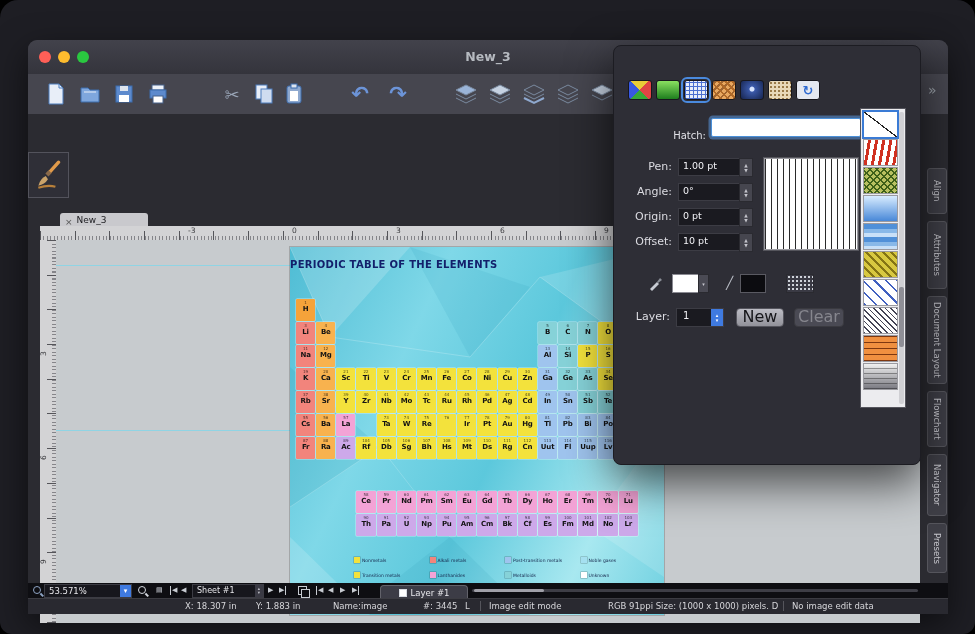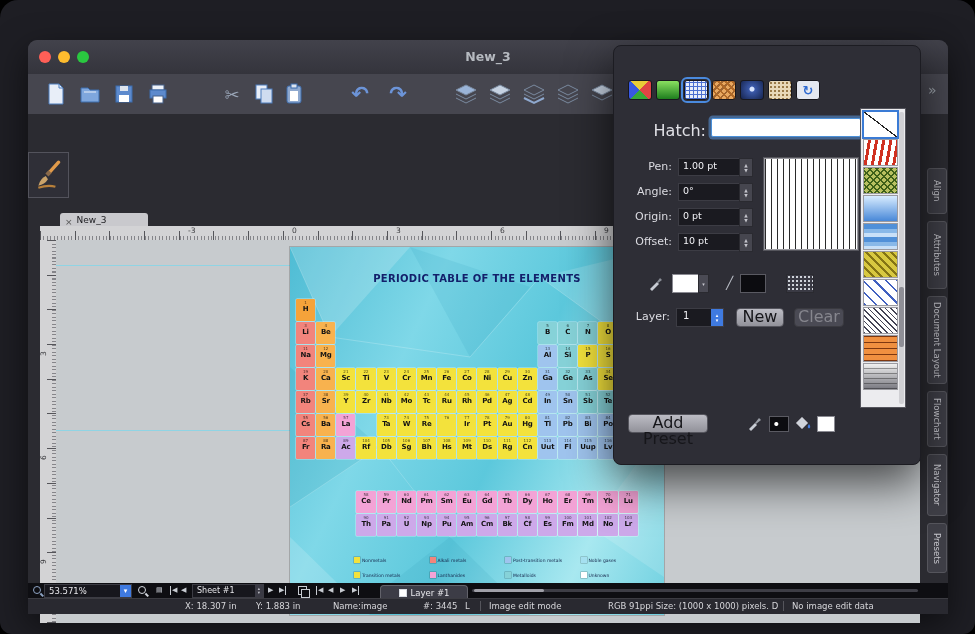--- a/index.html
+++ b/index.html
@@ -39,21 +39,21 @@
   .vruler{position:absolute;left:12px;top:200px;width:16px;height:383px;background:#d3d3d5;border-right:1px solid #97979c;}
   .vruler .minor{position:absolute;top:0;bottom:0;right:0;width:4px;background:repeating-linear-gradient(180deg,#85858a 0 1px,transparent 1px 3.5px);}
   .vruler .major{position:absolute;top:0;bottom:0;right:0;width:9px;background:repeating-linear-gradient(180deg,#55555a 0 1px,transparent 1px 34.7px);}
   .vlabel{position:absolute;left:1px;font-size:7.5px;color:#3a3a3e;transform:rotate(-90deg);}
 
   
   .canvas{position:absolute;left:28px;top:200px;width:864px;height:383px;background:#c7cbce;overflow:hidden;}
   .guide{position:absolute;left:0;width:234px;height:1px;background:#8fd4e4;}
   .pt-image{position:absolute;left:234px;top:7px;width:374px;height:368px;background:linear-gradient(115deg,#4fbcd4 0%,#7fd8e8 30%,#5cc8dc 55%,#a8e8f0 80%,#6fd0e0 100%);box-shadow:0 0 0 1px rgba(0,0,0,.18);}
   .poly{position:absolute;inset:0;width:100%;height:100%;}
-  .pt-title{position:absolute;left:0;right:0;top:26px;text-align:center;font-size:10px;font-weight:bold;color:#13206b;letter-spacing:.3px;}
+  .pt-title{position:absolute;left:0;right:0;top:12px;font-size:10px;font-weight:bold;color:#13206b;letter-spacing:.3px;}
   .pt-grid{position:absolute;left:6px;width:362px;display:grid;grid-template-columns:repeat(18,1fr);gap:1px;}
   .pt-main{top:52px;grid-auto-rows:22px;}
   .pt-f{top:244px;grid-auto-rows:22px;}
   .pt-cell{display:flex;flex-direction:column;align-items:center;border-radius:1px;box-shadow:0 0 0 .5px rgba(255,255,255,.55);overflow:hidden;}
   .pt-cell.empty{box-shadow:none;background:transparent;}
   .pt-n{font-size:4px;line-height:5px;margin-top:1px;color:rgba(0,0,0,.7);}
   .pt-s{font-size:7px;font-weight:bold;line-height:9px;color:#141414;letter-spacing:-.2px;}
   .pt-legend{position:absolute;left:64px;top:310px;width:296px;display:grid;grid-template-columns:repeat(4,1fr);gap:9px 6px;}
   .legend-item{display:flex;align-items:center;gap:2px;}
   .legend-sq{width:6px;height:6px;flex:none;box-shadow:0 0 0 .5px rgba(0,0,0,.3);}
@@ -109,21 +109,21 @@
   .ticon.active{outline:2px solid #4a8ade;outline-offset:1px;}
   .gradient-fill{background:conic-gradient(from 45deg,#e04444 0 25%,#38a838 0 50%,#3858e0 0 75%,#e8cc38 0);}
   .solid-green-fill{background:linear-gradient(180deg,#8ae060,#1e7e1e);}
   .hatch-fill{background-color:#e8eef8;background-image:repeating-linear-gradient(90deg,#4a6fd0 0 1px,transparent 1px 4px),repeating-linear-gradient(0deg,#4a6fd0 0 1px,transparent 1px 4px);}
   .weave-pattern{background-color:#e8a860;background-image:repeating-linear-gradient(45deg,#b06a28 0 2px,transparent 2px 5px),repeating-linear-gradient(-45deg,rgba(110,55,15,.6) 0 2px,transparent 2px 5px);}
   .globe-pattern{background:radial-gradient(circle at 50% 45%,#d8e4ff 0 2px,#3a58a8 3px,#16244e 100%);}
   .dot-pattern{background-color:#e8d8b8;background-image:radial-gradient(#9a7a48 .8px,transparent 1px);background-size:4px 4px;}
   .cycle-colors{background:#e4e8f0;display:flex;align-items:center;justify-content:center;}
   .cycle-colors::before{content:"↻";font-size:13px;color:#2e6ad0;font-weight:bold;}
   .hatch-row{position:absolute;left:0;top:72px;right:0;height:22px;}
-  .h-label{position:absolute;left:20px;width:72px;text-align:right;font-size:16px;color:#e0e0e6;top:3px;}
+  .h-label{position:absolute;left:20px;width:72px;text-align:right;font-size:10px;color:#e0e0e6;top:12px;}
   .hatch-input{position:absolute;left:97px;top:0;width:142px;height:17px;background:#fff;border:1px solid #4a90d9;border-radius:2px;box-shadow:0 0 0 2.5px rgba(90,150,220,.55);font-size:10px;padding:0 3px;}
   .field-row{position:absolute;left:0;height:18px;}
   .f-label{position:absolute;left:0;width:58px;text-align:right;font-size:11px;color:#dcdce2;top:2px;}
   .f-value{position:absolute;left:64px;top:0;width:56px;height:15px;background:#1a1a20;border:1px solid #3c3c44;color:#f2f2f6;font-size:9.5px;padding:1px 0 0 4px;}
   .stepper{position:absolute;left:125px;top:0;width:12px;height:17px;background:#46464f;border:1px solid #2a2a30;display:flex;flex-direction:column;align-items:center;justify-content:center;color:#c4c4cc;}
   .stepper::before{content:"▲";font-size:4.5px;line-height:5px;}
   .stepper::after{content:"▼";font-size:4.5px;line-height:5px;}
   .preview{position:absolute;left:150px;top:112px;width:92px;height:90px;background:#fff;background-image:repeating-linear-gradient(90deg,#2a2a2a 0 1px,transparent 1px 6px);border:1px solid #9a9aa0;box-shadow:0 0 0 1px #55555c;}
   .swatch-list{position:absolute;left:246px;top:62px;width:46px;height:300px;background:#ececef;border:1px solid #55555d;box-sizing:border-box;padding:3px 8px 3px 3px;overflow:hidden;}
   .swatch{width:33px;height:25px;margin-bottom:3px;background:#fff;box-shadow:0 0 0 1px #9a9aa0;}
@@ -1005,27 +1005,14 @@
     <div class="layer-row">
       <span class="l-label">Layer:</span>
       <div class="layer-combo">
         <span class="layer-value">1</span>
         <span class="blue-stepper"></span>
       </div>
       <span class="btn" style="left:122px;width:46px">New</span>
       <span class="btn disabled" style="left:180px;width:48px">Clear</span>
     </div>
 
-    <div class="bottom-row">
-      <span class="btn" style="left:14px;width:78px">Add Preset</span>
-      <svg style="position:absolute;left:133px;top:1px;width:16px;height:16px" viewBox="0 0 16 16">
-        <path d="M2 14 L8 8 10 10 4 16 Z" fill="#c8ccd4"></path>
-          <path d="M8 8 l4 -5 2 2 -5 4 z" fill="#9a9ea6"></path>
-      </svg>
-      <span class="mini-swatch black-swatch dot-black" style="left:155px;width:18px;height:14px;top:2px"></span>
-      <svg style="position:absolute;left:179px;top:1px;width:20px;height:16px" viewBox="0 0 20 16">
-        <path d="M3 8 L9 2 15 8 9 14 Z" fill="#cfd3da" stroke="#8a8a92"></path>
-        <path d="M16 9 q2.5 3.5 0 4.5 q-2.5 -1 0 -4.5" fill="#3f7ae0"></path>
-      </svg>
-      <span class="mini-swatch white-swatch" style="left:203px;width:16px;height:14px;top:2px"></span>
-    </div>
   </div>
 </div>
 
 </body></html>

